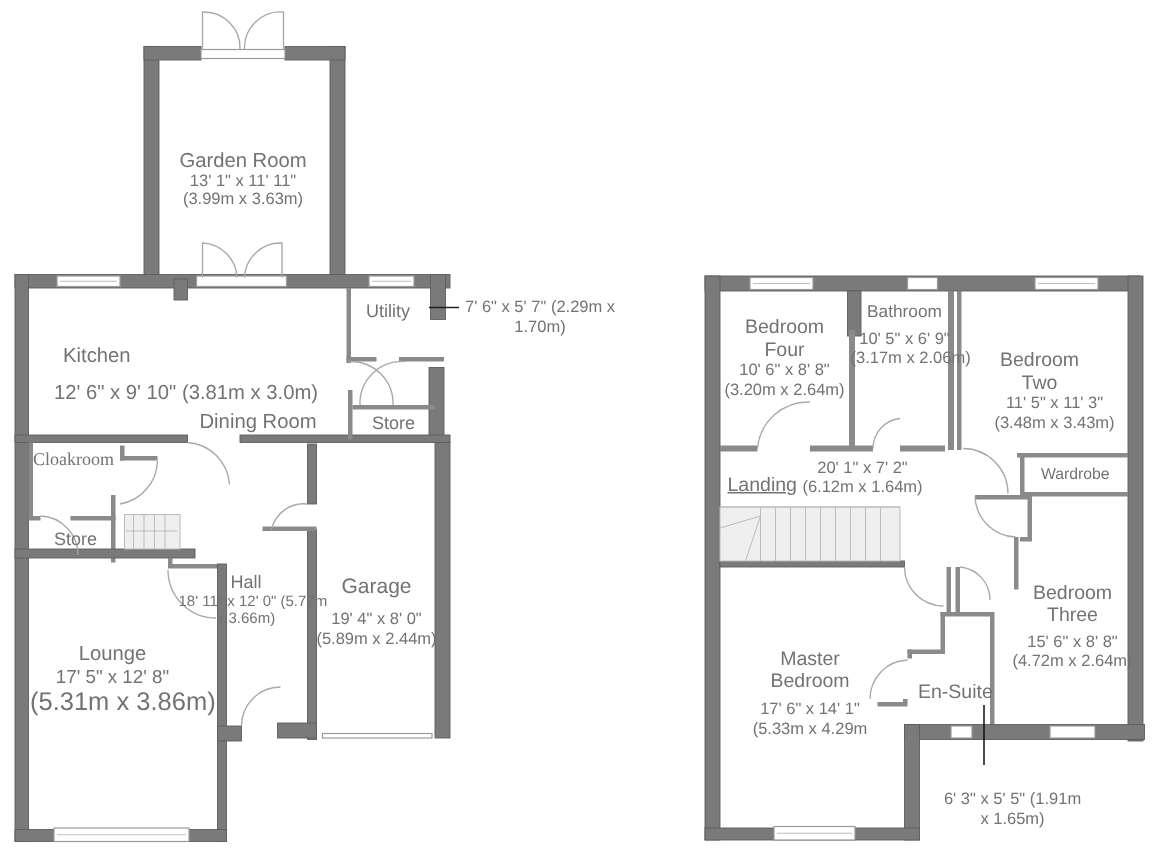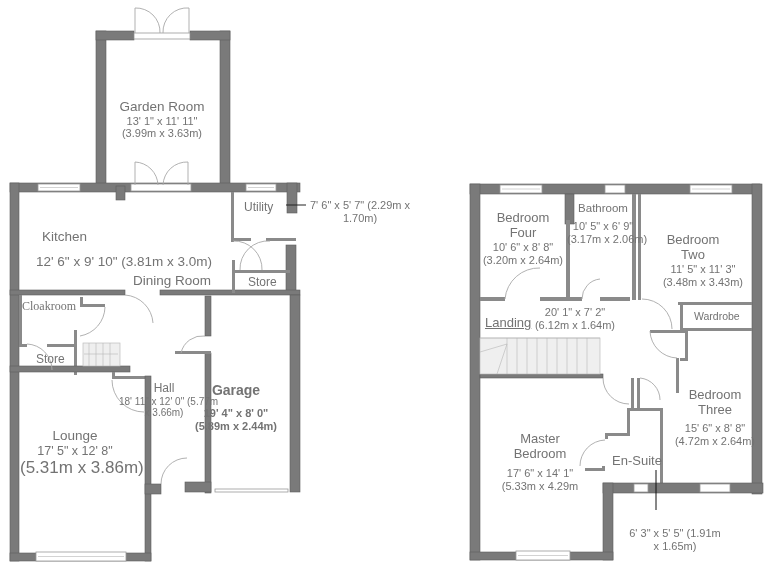--- a/index.html
+++ b/index.html
@@ -188,21 +188,21 @@
 <div class="lbl name" style="left:248px;top:276px;font-size:12px;">Store</div>
 <div class="lbl name" style="left:22px;top:300px;font-size:12px;font-family:Liberation Serif, serif;">Cloakroom</div>
 <div class="lbl name" style="left:36px;top:353px;font-size:12px;">Store</div>
 
 <div class="lbl" style="left:119px;top:382px;width:90px;">
   <div class="name" style="font-size:12px;">Hall</div>
   <div class="dim" style="font-size:10px;">18' 11" x 12' 0" (5.77m</div>
   <div class="dim" style="font-size:10px;">x 3.66m)</div>
 </div>
 
-<div class="lbl" style="left:195px;top:382px;width:82px;font-weight:bold;">
+<div class="lbl" style="left:210px;top:382px;width:82px;">
   <div class="name big" style="margin-bottom:9px;font-size:14px;">Garage</div>
   <div class="dim">19' 4" x 8' 0"</div>
   <div class="dim">(5.89m x 2.44m)</div>
 </div>
 
 <div class="lbl" style="left:20px;top:428px;width:110px;">
   <div class="name big">Lounge</div>
   <div class="big" style="font-size:12.5px;">17' 5" x 12' 8"</div>
   <div class="big" style="font-size:17px;">(5.31m x 3.86m)</div>
 </div>

